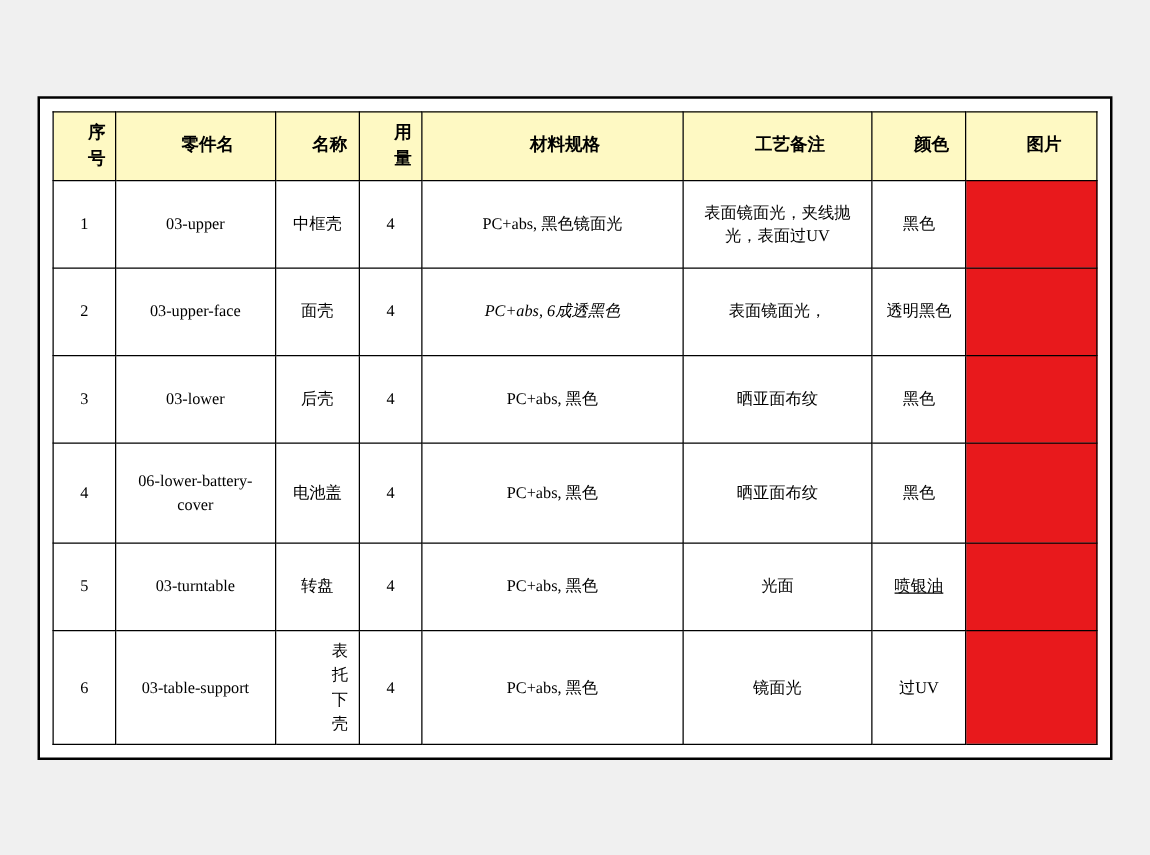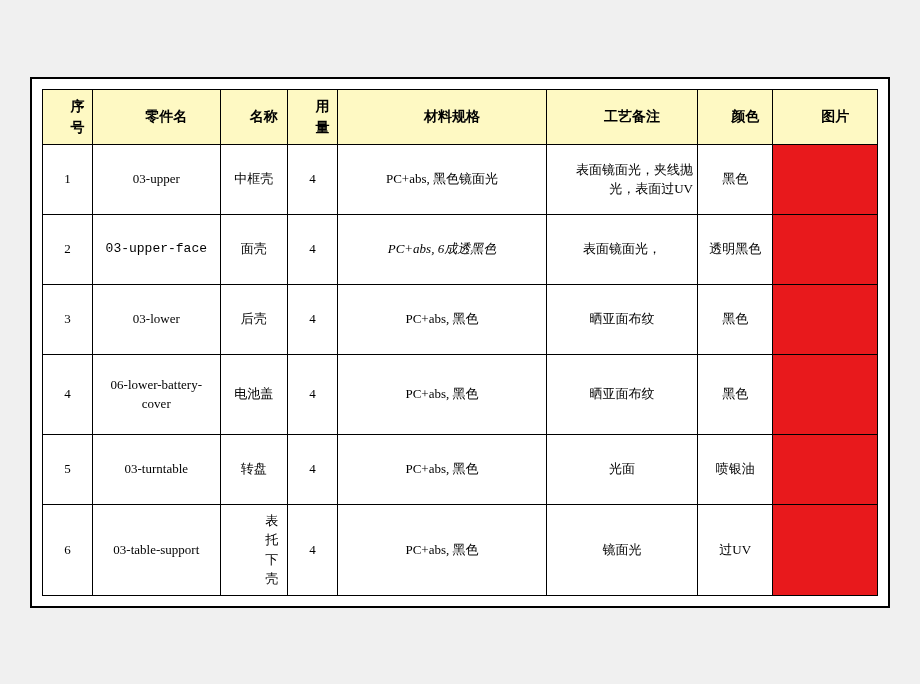--- a/index.html
+++ b/index.html
@@ -115,27 +115,27 @@
         <th class="image-cell">图片</th>
       </tr>
     </thead>
     <tbody id="table-body">
     <tr>
           <td class="row-num" style="height: 70px;">1</td>
           <td class="part-code" style="height: 70px;">03-upper</td>
           <td class="part-name" style="height: 70px;">中框壳</td>
           <td class="usage" style="height: 70px;">4</td>
           <td class="material" style="height: 70px;">PC+abs, 黑色镜面光</td>
-          <td class="process" style="height: 70px; text-align: right;">表面镜面光，夹线抛光，表面过UV</td>
+          <td class="process" style="height: 70px;">表面镜面光，夹线抛光，表面过UV</td>
           <td class="color" style="height: 70px;">黑色</td>
           <td class="image-cell" style="background-color: rgb(232, 25, 28); height: 70px;"></td>
         </tr>
         <tr>
           <td class="row-num" style="height: 70px;">2</td>
-          <td class="part-code" style="height: 70px; font-family: Liberation Mono, monospace;">03-upper-face</td>
+          <td class="part-code" style="height: 70px;">03-upper-face</td>
           <td class="part-name" style="height: 70px;">面壳</td>
           <td class="usage" style="height: 70px;">4</td>
           <td class="material" style="height: 70px; font-style: italic;">PC+abs, 6成透黑色</td>
           <td class="process" style="height: 70px;">表面镜面光，</td>
           <td class="color" style="height: 70px;">透明黑色</td>
           <td class="image-cell" style="background-color: rgb(232, 25, 28); height: 70px;"></td>
         </tr>
         <tr>
           <td class="row-num" style="height: 70px;">3</td>
           <td class="part-code" style="height: 70px; margin-left: 28px;">03-lower</td>
@@ -156,21 +156,21 @@
           <td class="color" style="height: 80px;">黑色</td>
           <td class="image-cell" style="background-color: rgb(232, 25, 28); height: 80px;"></td>
         </tr>
         <tr>
           <td class="row-num" style="height: 70px;">5</td>
           <td class="part-code" style="height: 70px;">03-turntable</td>
           <td class="part-name" style="height: 70px;">转盘</td>
           <td class="usage" style="height: 70px;">4</td>
           <td class="material" style="height: 70px;">PC+abs, 黑色</td>
           <td class="process" style="height: 70px;">光面</td>
-          <td class="color" style="height: 70px;">喷银油</td>
+          <td class="color" style="height: 70px; text-decoration: underline;">喷银油</td>
           <td class="image-cell" style="background-color: rgb(232, 25, 28); height: 70px;"></td>
         </tr>
         <tr>
           <td class="row-num" style="height: 70px;">6</td>
           <td class="part-code" style="height: 70px;">03-table-support</td>
           <td class="part-name" style="height: 70px; padding-left: 40px;">表托下壳</td>
           <td class="usage" style="height: 70px;">4</td>
           <td class="material" style="height: 70px;">PC+abs, 黑色</td>
           <td class="process" style="height: 70px; text-align: center;">镜面光</td>
           <td class="color" style="height: 70px;">过UV</td>

